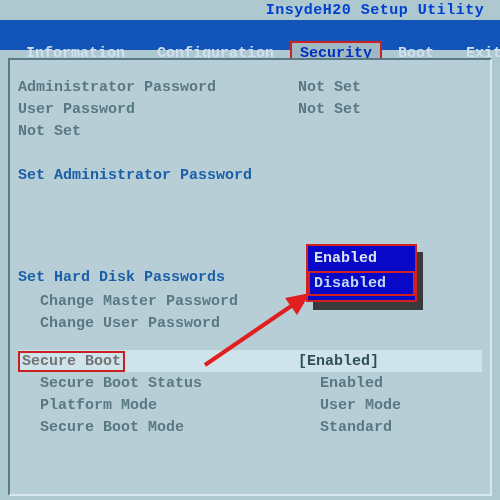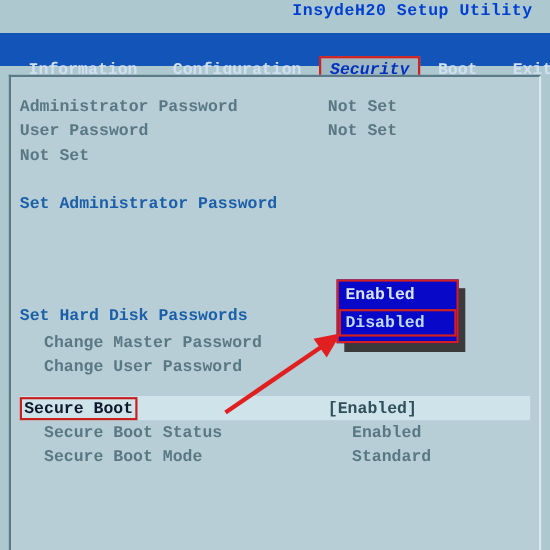--- a/index.html
+++ b/index.html
@@ -11,21 +11,21 @@
     font-size: 15px;
     background: #aec8d0;
     font-weight: bold;
     position: relative;
   }
   .title-bar {
     background: #aec8d0;
     color: #0040d0;
     text-align: center;
     padding-left: 250px;
-    height: 30px;
+    height: 20px;
     line-height: 22px;
     letter-spacing: 0.5px;
   }
   .menu-bar {
     background: #1254b7;
     height: 30px;
     display: flex;
     align-items: center;
     padding-left: 10px;
     color: #d0e0f0;
@@ -33,21 +33,20 @@
   .menu-item {
     padding: 0 16px;
     white-space: nowrap;
     margin-top: 36px;
   }
   .menu-item.active {
     background: #9fb8c2;
     color: #0030c0;
     border: 2px solid #d02020;
     padding: 2px 8px;
-    font-style: italic;
   }
   .content-frame {
     margin: 8px;
     height: 438px;
     background: #b8ced6;
     border-top: 2px solid #5a7a88;
     border-left: 2px solid #5a7a88;
     border-right: 2px solid #d8e8ec;
     border-bottom: 2px solid #d8e8ec;
     padding: 16px 8px 8px 8px;
@@ -66,21 +65,21 @@
     color: #1a5fa8;
     margin-top: 22px;
     margin-bottom: 2px;
     align-items: center;
   }
   .indent { padding-left: 22px; }
   .selected-row {
     background: #cfe4ea;
   }
   .selected-row .label {
-    color: #0f172a;
+    color: #737373;
     text-decoration: underline;
   }
   .selected-row .label-box {
     border: 2px solid #c82020;
     padding: 0 2px;
     display: inline-block;
   }
   .selected-row .value {
     color: #2f4f5a;
   }
@@ -168,20 +167,24 @@
     <span class="label">
       <span class="label-box">Secure Boot</span>
     </span>
     <span class="value">[Enabled]</span>
   </div>
   <div class="row indent">
     <span class="label">Secure Boot Status</span>
     <span class="value">Enabled</span>
   </div>
   <div class="row indent">
+    <span class="label">Platform Mode</span>
+    <span class="value">User Mode</span>
+  </div>
+  <div class="row indent">
     <span class="label">Secure Boot Mode</span>
     <span class="value">Standard</span>
   </div>
 
   <div class="popup-shadow"></div>
   <div class="popup-outer">
     <div class="opt">Enabled</div>
     <div class="opt active">Disabled</div>
   </div>
 

